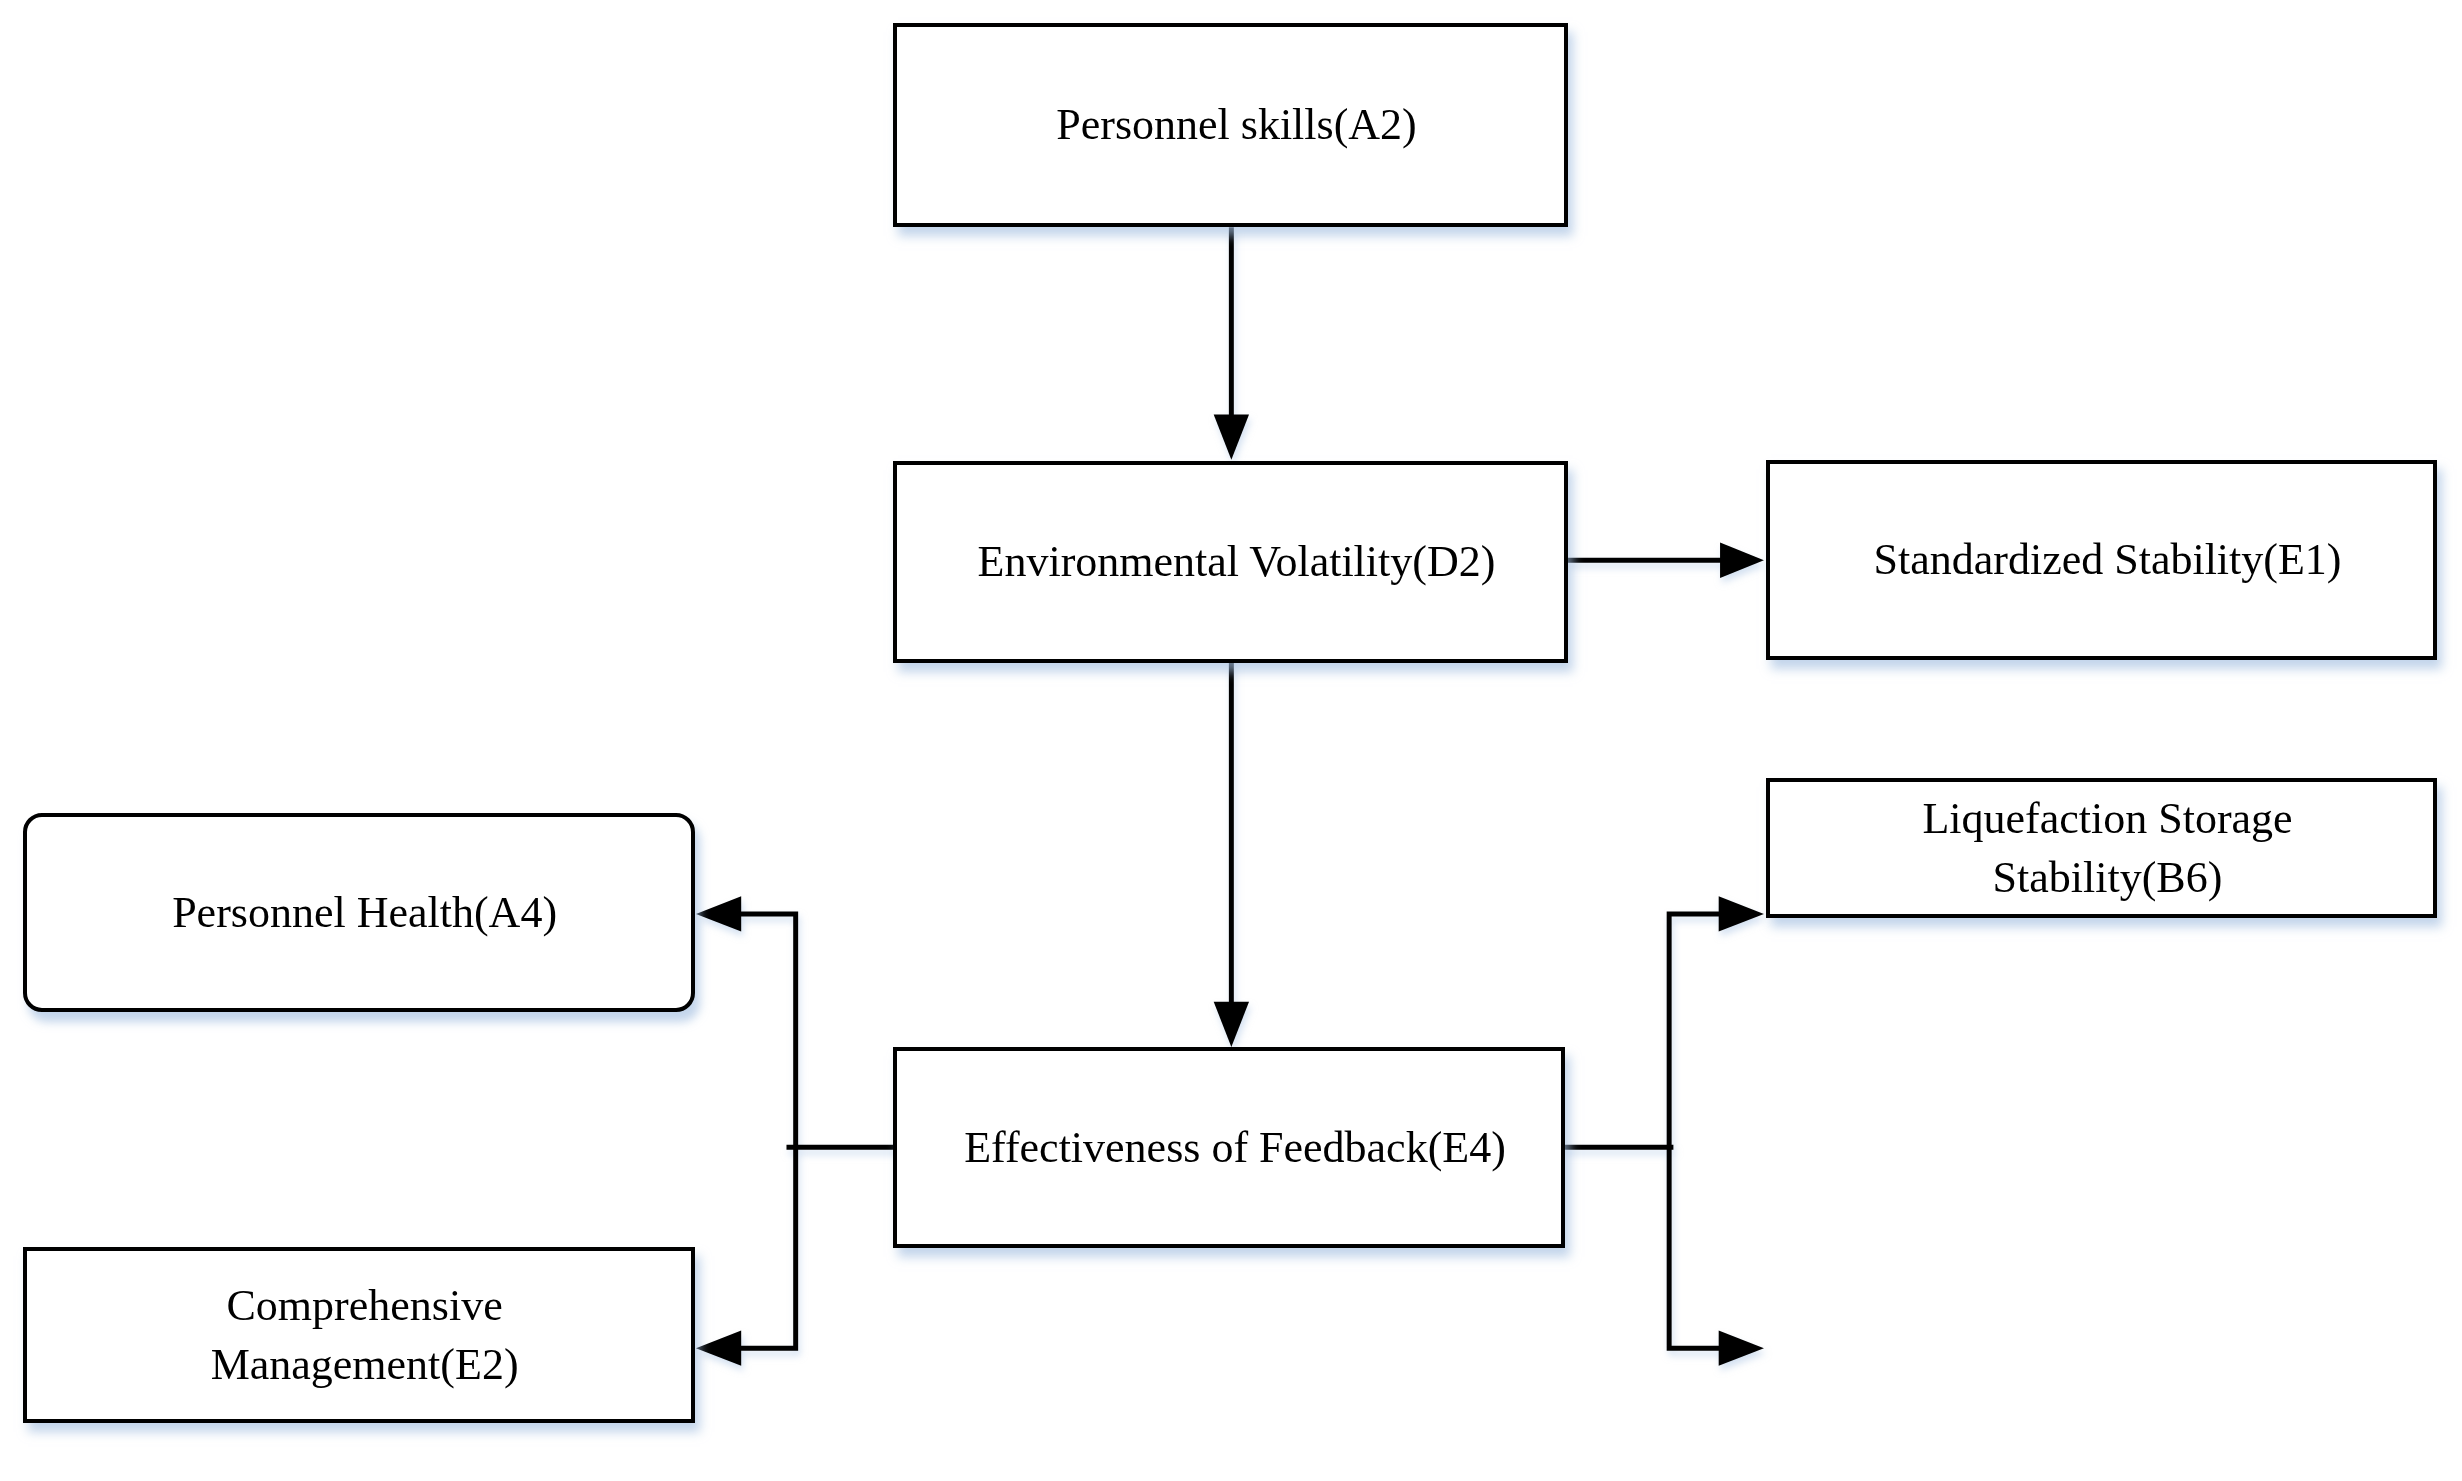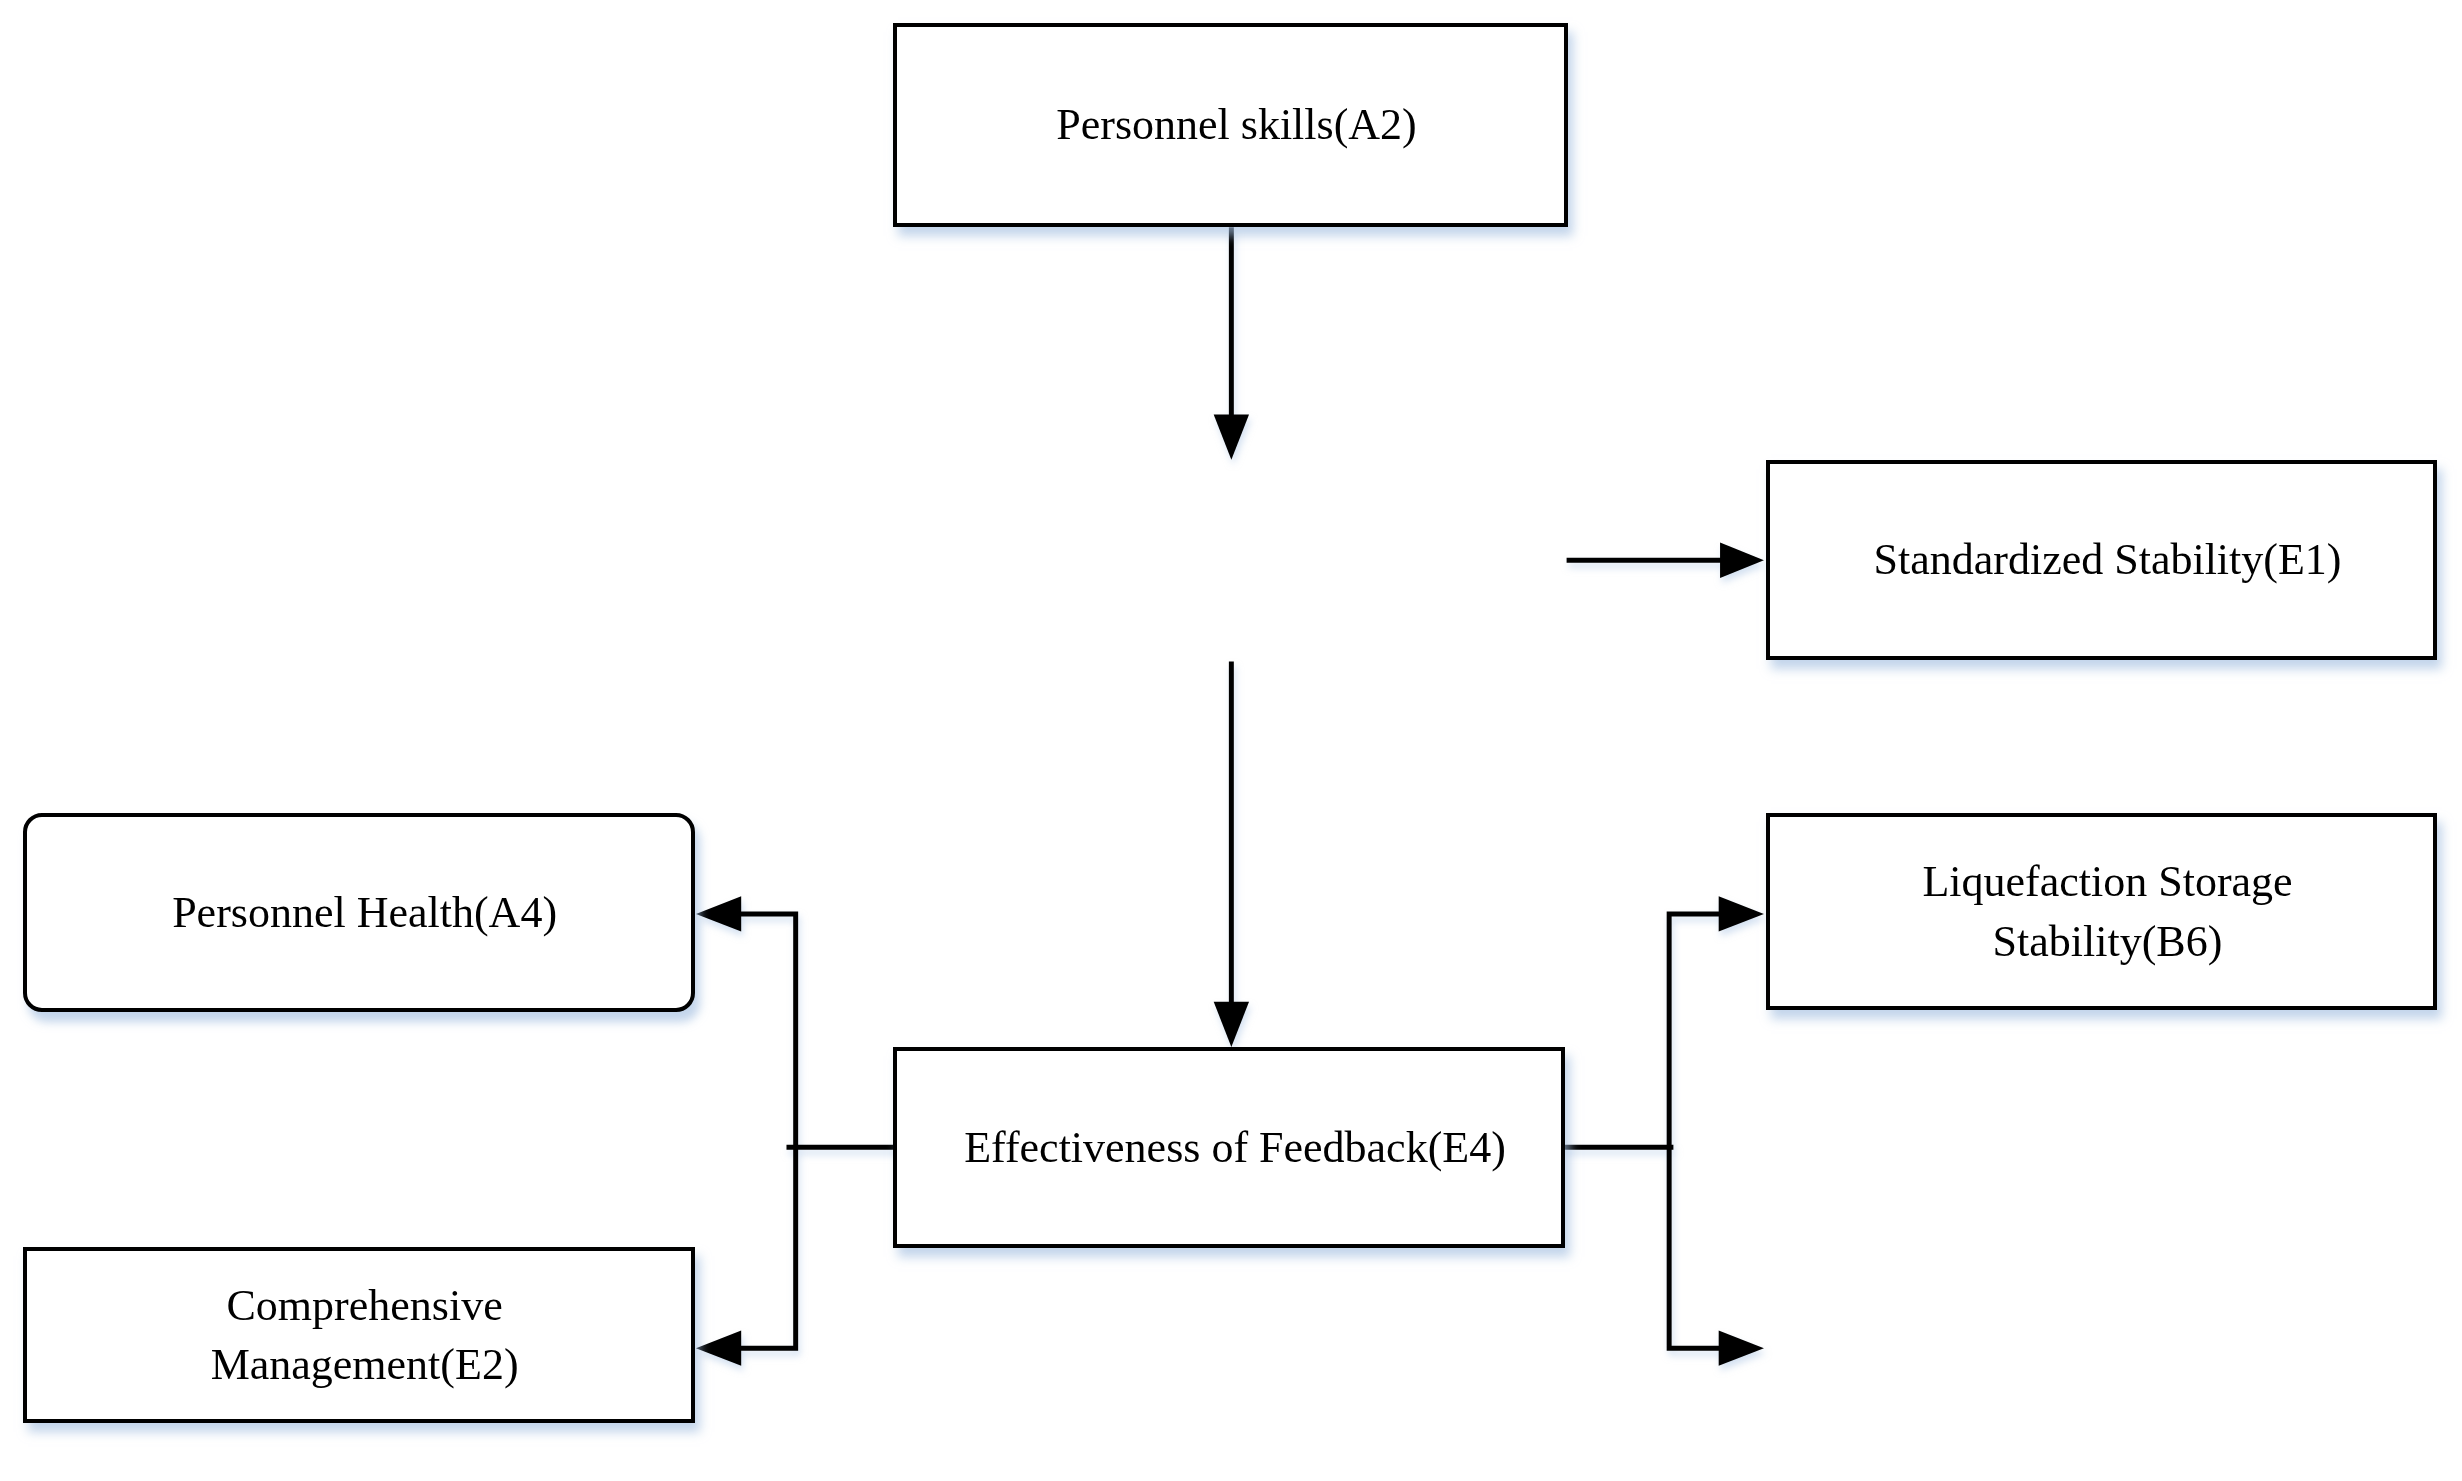--- a/index.html
+++ b/index.html
@@ -33,21 +33,21 @@
     color: #000000;
     white-space: pre-line;
     padding: 0 7px;
   }
   
   .node-a2 { left: 893px; top: 23px;   width: 675px; height: 204px; }
   .node-d2 { left: 893px; top: 461px;  width: 675px; height: 202px; }
   .node-e4 { left: 893px; top: 1047px; width: 672px; height: 201px; }
   
   .node-e1 { left: 1766px; top: 460px;  width: 671px; height: 200px; }
-  .node-b6 { left: 1766px; top: 813px; width: 671px; height: 197px; }
+  .node-b6 { left: 1766px; top: 778px; width: 671px; height: 140px; }
   .node-c3 { left: 1766px; top: 1245px; width: 671px; height: 205px; }
   
   .node-a4 { left: 22.6px;   top: 813px; width: 672px; height: 199px; border-radius: 19px; }
   .node-e2 { left: 22.6px;   top: 1247px; width: 672px; height: 176px; text-align: center; }
 
   svg.connectors {
     position: absolute;
     left: 0;
     top: 0;
     width: 2462px;
@@ -99,20 +99,23 @@
       <path d="M2432,1292 L2360,1292 L2360,1906 L2432,1906"></path>
       <polygon points="2494,1292 2430,1267 2430,1317"></polygon>
       <polygon points="2494,1906 2430,1881 2430,1931"></polygon>
     </g>
   </svg>
 
   <div class="node node-a2">
     <span class="label">Personnel skills(A2)</span>
   </div>
 
+  <div class="node node-d2">
+    <span class="label">Environmental Volatility(D2)</span>
+  </div>
 
   <div class="node node-e1">
     <span class="label">Standardized Stability(E1)</span>
   </div>
 
   <div class="node node-e4">
     <span class="label">Effectiveness of Feedback(E4)</span>
   </div>
 
   <div class="node node-a4">

